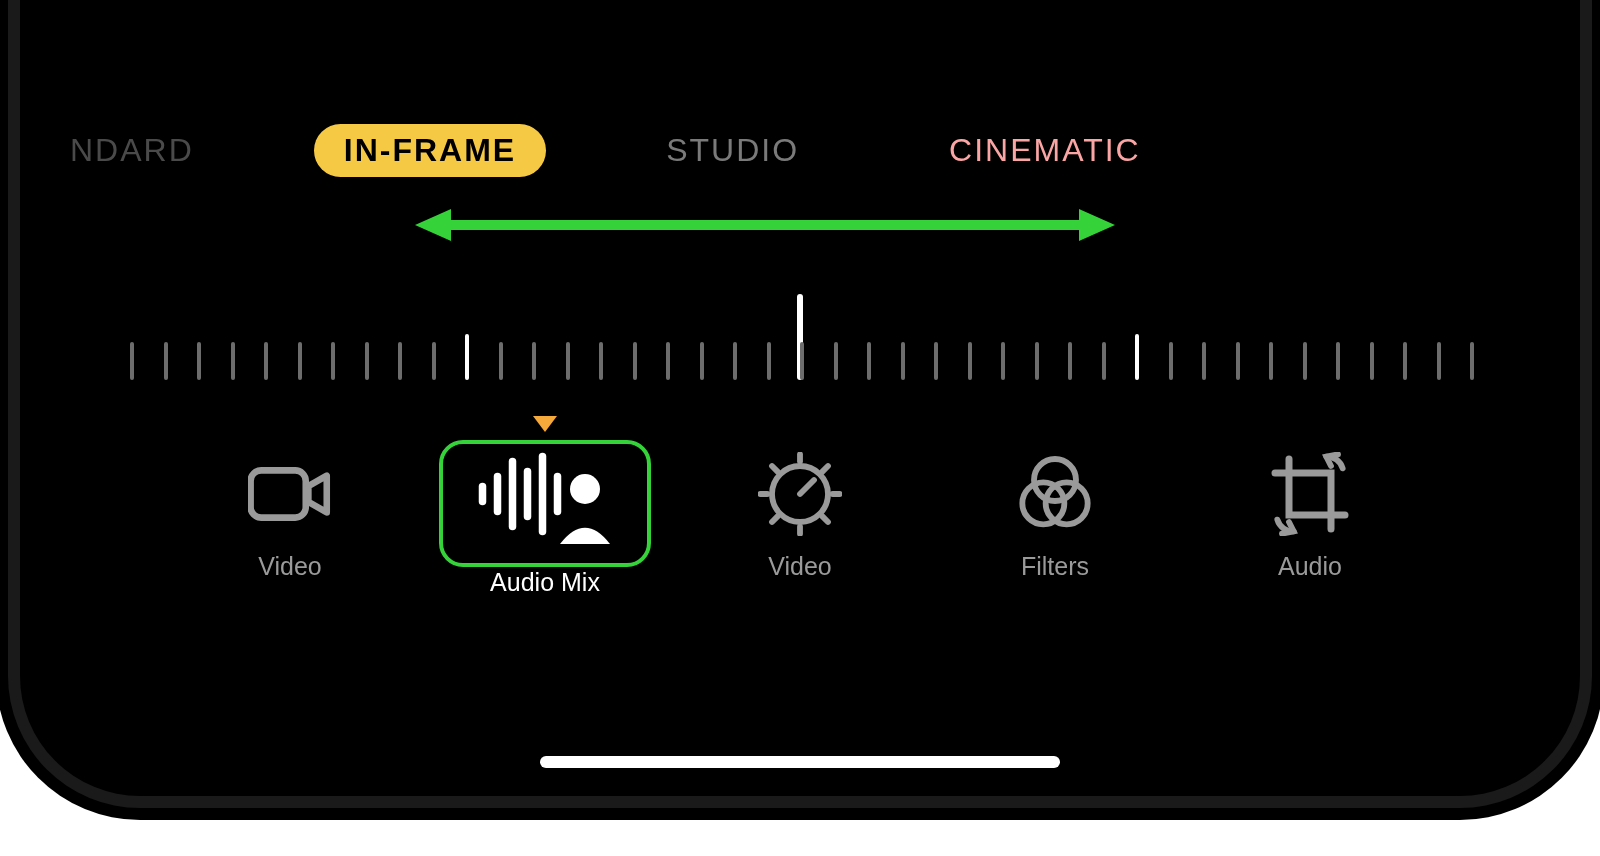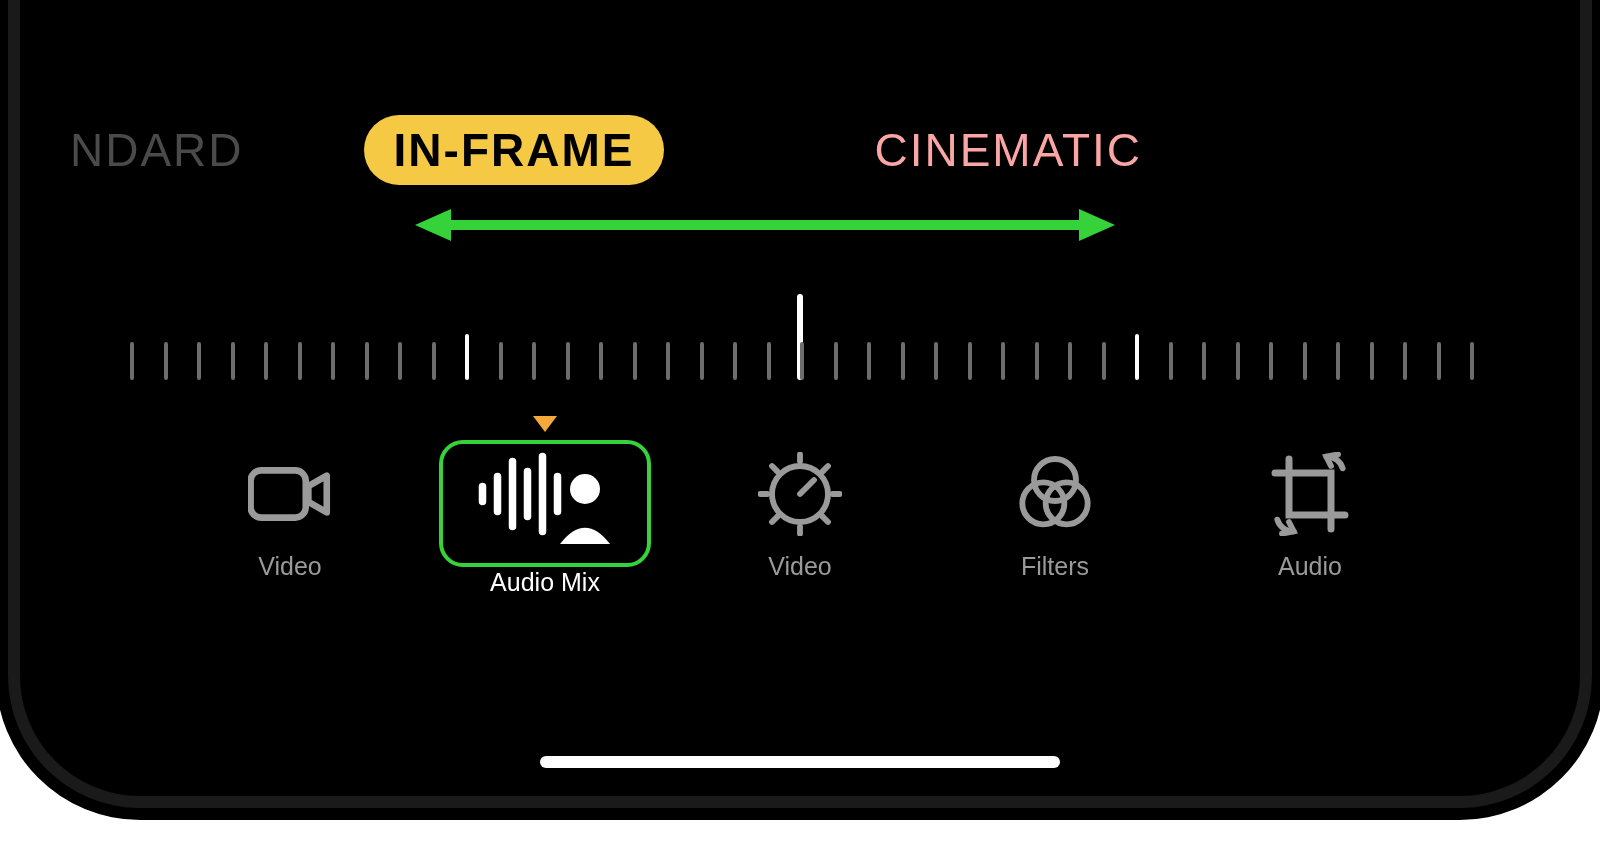--- a/index.html
+++ b/index.html
@@ -38,21 +38,21 @@
     position: absolute;
     left: 110px;
     right: 110px;
     top: 310px;          
     height: 80px;
     display: flex;
     align-items: center;
     white-space: nowrap;
   }
   .mode {
-    font-size: 46px;
+    font-size: 32px;
     font-weight: 500;
     letter-spacing: 2px;
     color: #7a7a7a;
     padding: 8px 30px;
     border-radius: 999px;
   }
   .mode.clipped-left  { margin-left: -90px; color:#4a4a4a; }
   .mode.clipped-right { color:#fca5a5; }
   .mode.selected {
     background: #f6c945;
@@ -178,20 +178,21 @@
 <body>
 
 <div class="phone-frame">
   <div class="screen">
 
     <div class="mode-row">
       <span class="mode clipped-left">NDARD</span>
       <span class="mode-gap"></span>
       <span class="mode selected">IN-FRAME</span>
       <span class="mode-gap"></span>
+      <span class="mode">STUDIO</span>
       <span class="mode-gap"></span>
       <span class="mode clipped-right">CINEMATIC</span>
     </div>
 
     <svg class="annotation-arrow" viewBox="0 0 700 40">
       <line x1="20" y1="20" x2="680" y2="20" stroke-width="10" stroke-linecap="round" stroke="#35d23a"></line>
       <polygon points="0,20 36,4 36,36" fill="#35d23a"></polygon>
       <polygon points="700,20 664,4 664,36" fill="#35d23a"></polygon>
     </svg>
 

